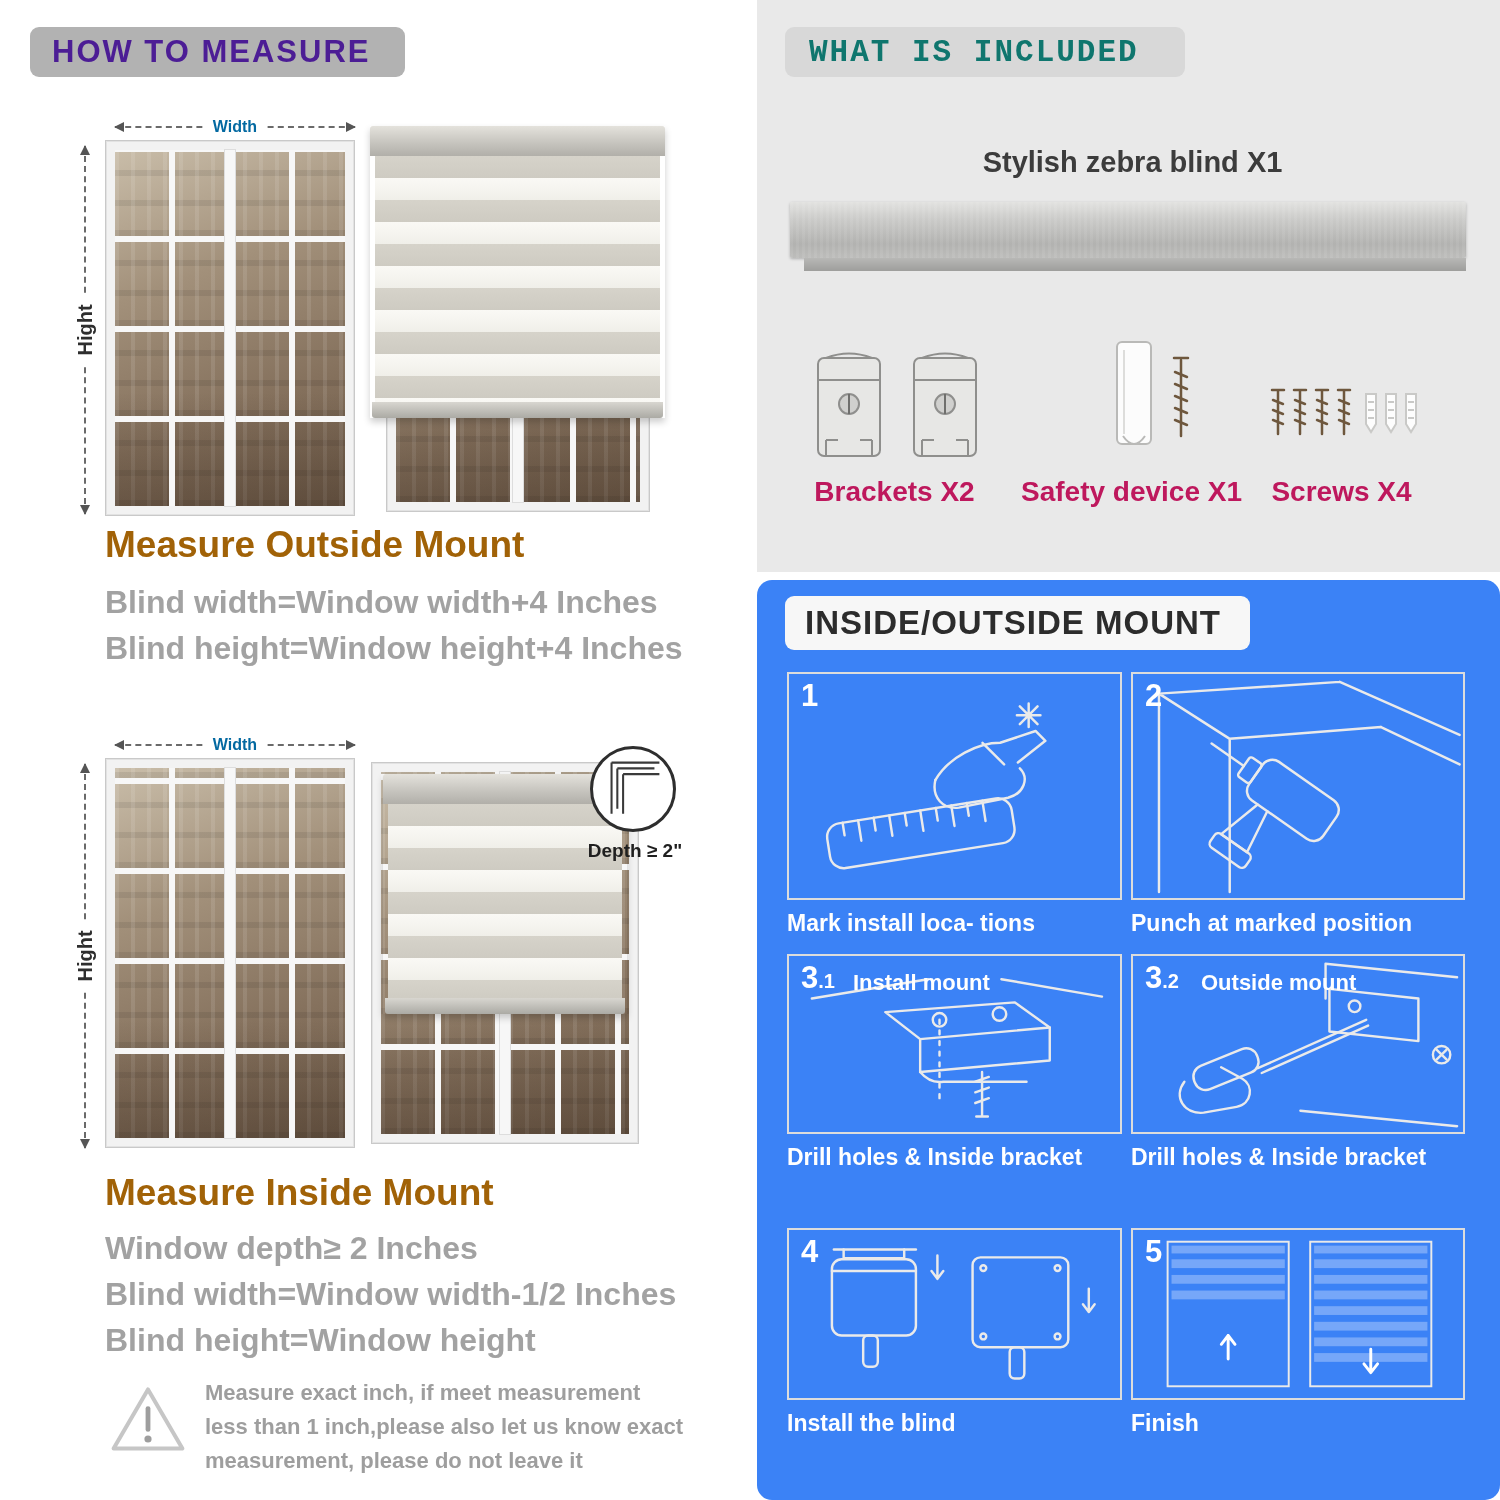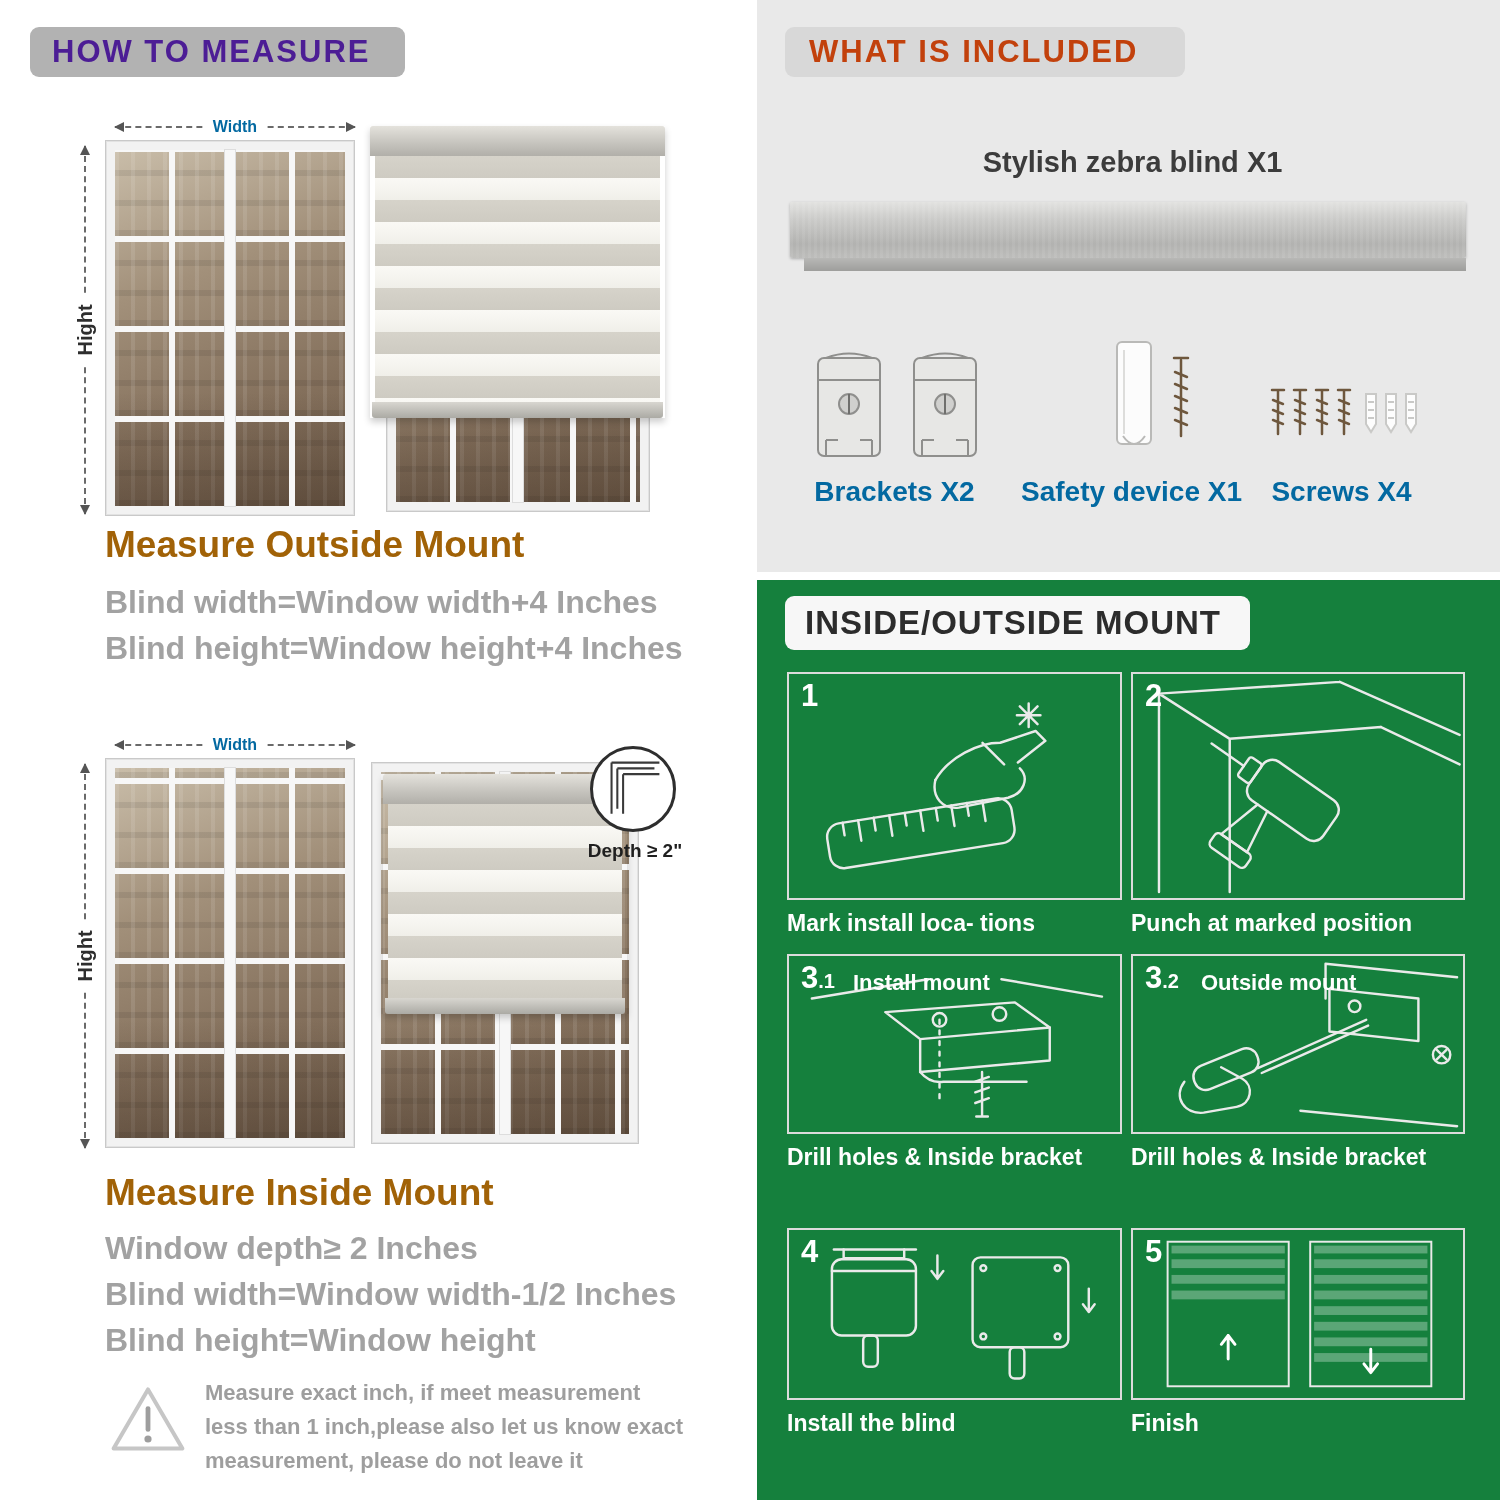--- a/index.html
+++ b/index.html
@@ -1,28 +1,28 @@
 <!DOCTYPE html>
 <html><head>
 <meta charset="utf-8">
 <style>
   html,body{margin:0;padding:0;background:#fff;}
   .page{position:relative;width:1500px;height:1500px;background:#fff;overflow:hidden;
         font-family:"Liberation Sans", sans-serif;}
   section{position:absolute;}
   .left-col{left:0;top:0;width:755px;height:1500px;background:#fff;}
   .included{left:757px;top:0;width:743px;height:572px;background:#e9e9e9;}
-  .mount{left:757px;top:580px;width:743px;height:920px;background:#15803d;}
+  .mount{left:757px;top:580px;width:743px;height:920px;background:#3b82f6;border-radius:15px;}
 
   .pill{position:absolute;display:flex;align-items:center;box-sizing:border-box;
         border-radius:9px;font-weight:bold;letter-spacing:2px;}
   .pill-measure{left:30px;top:27px;width:375px;height:50px;background:#b2b2b2;color:#4c1d95;
         font-size:31px;padding-left:22px;}
-  .pill-included{left:28px;top:27px;width:400px;height:50px;background:#d8d8d8;color:#c2410c;
-        font-size:31px;padding-left:24px;}
+  .pill-included{left:28px;top:27px;width:400px;height:50px;background:#d8d8d8;color:#0f766e;
+        font-size:31px;padding-left:24px;font-family:Liberation Mono, monospace;}
   .pill-mount{left:28px;top:16px;width:465px;height:54px;background:#f7f7f7;color:#2c2c2c;
         font-size:33px;padding-left:20px;letter-spacing:1px;}
 
   .diagram{position:absolute;}
   .d1{left:70px;top:110px;width:625px;height:412px;}
   .d2{left:70px;top:728px;width:625px;height:428px;}
 
   
   .h-arrow{position:absolute;height:0;border-top:2px dashed #6a6a6a;}
   .h-arrow::before{content:"";position:absolute;left:-1px;top:-6px;
@@ -80,21 +80,21 @@
   .blind-name{position:absolute;left:4px;top:146px;width:743px;text-align:center;
       font-size:29px;font-weight:bold;color:#3c3c3c;}
   .headrail{position:absolute;left:33px;top:202px;width:676px;height:56px;border-radius:2px;
       background:
         repeating-linear-gradient(90deg, rgba(255,255,255,.07) 0 3px, rgba(0,0,0,0) 3px 6px),
         linear-gradient(180deg,#e2e2e0 0%,#cbcbc9 30%,#b2b2b0 75%,#bdbdbb 100%);
       box-shadow:0 1px 3px rgba(0,0,0,.25);}
   .headrail::after{content:"";position:absolute;left:14px;right:0;bottom:-13px;height:13px;
       background:linear-gradient(180deg,#b8b8b6,#9e9e9c);}
   .item-icon{position:absolute;}
-  .item-label{position:absolute;top:476px;text-align:center;font-size:28px;font-weight:bold;color:#0369a1;}
+  .item-label{position:absolute;top:476px;text-align:center;font-size:28px;font-weight:bold;color:#be185d;}
 
   
   .panel{position:absolute;border:2px solid #dcdcdc;box-sizing:border-box;}
   .illus{position:absolute;inset:0;width:100%;height:100%;}
   .num{position:absolute;left:12px;top:4px;font-size:31px;font-weight:bold;color:#fff;}
   .num .sub{font-size:20px;}
   .inner-label{position:absolute;left:64px;top:14px;font-size:22px;font-weight:bold;color:#fff;}
   .cap{position:absolute;margin:0;font-size:23px;font-weight:bold;color:#fff;white-space:nowrap;}
 </style>
 </head>

